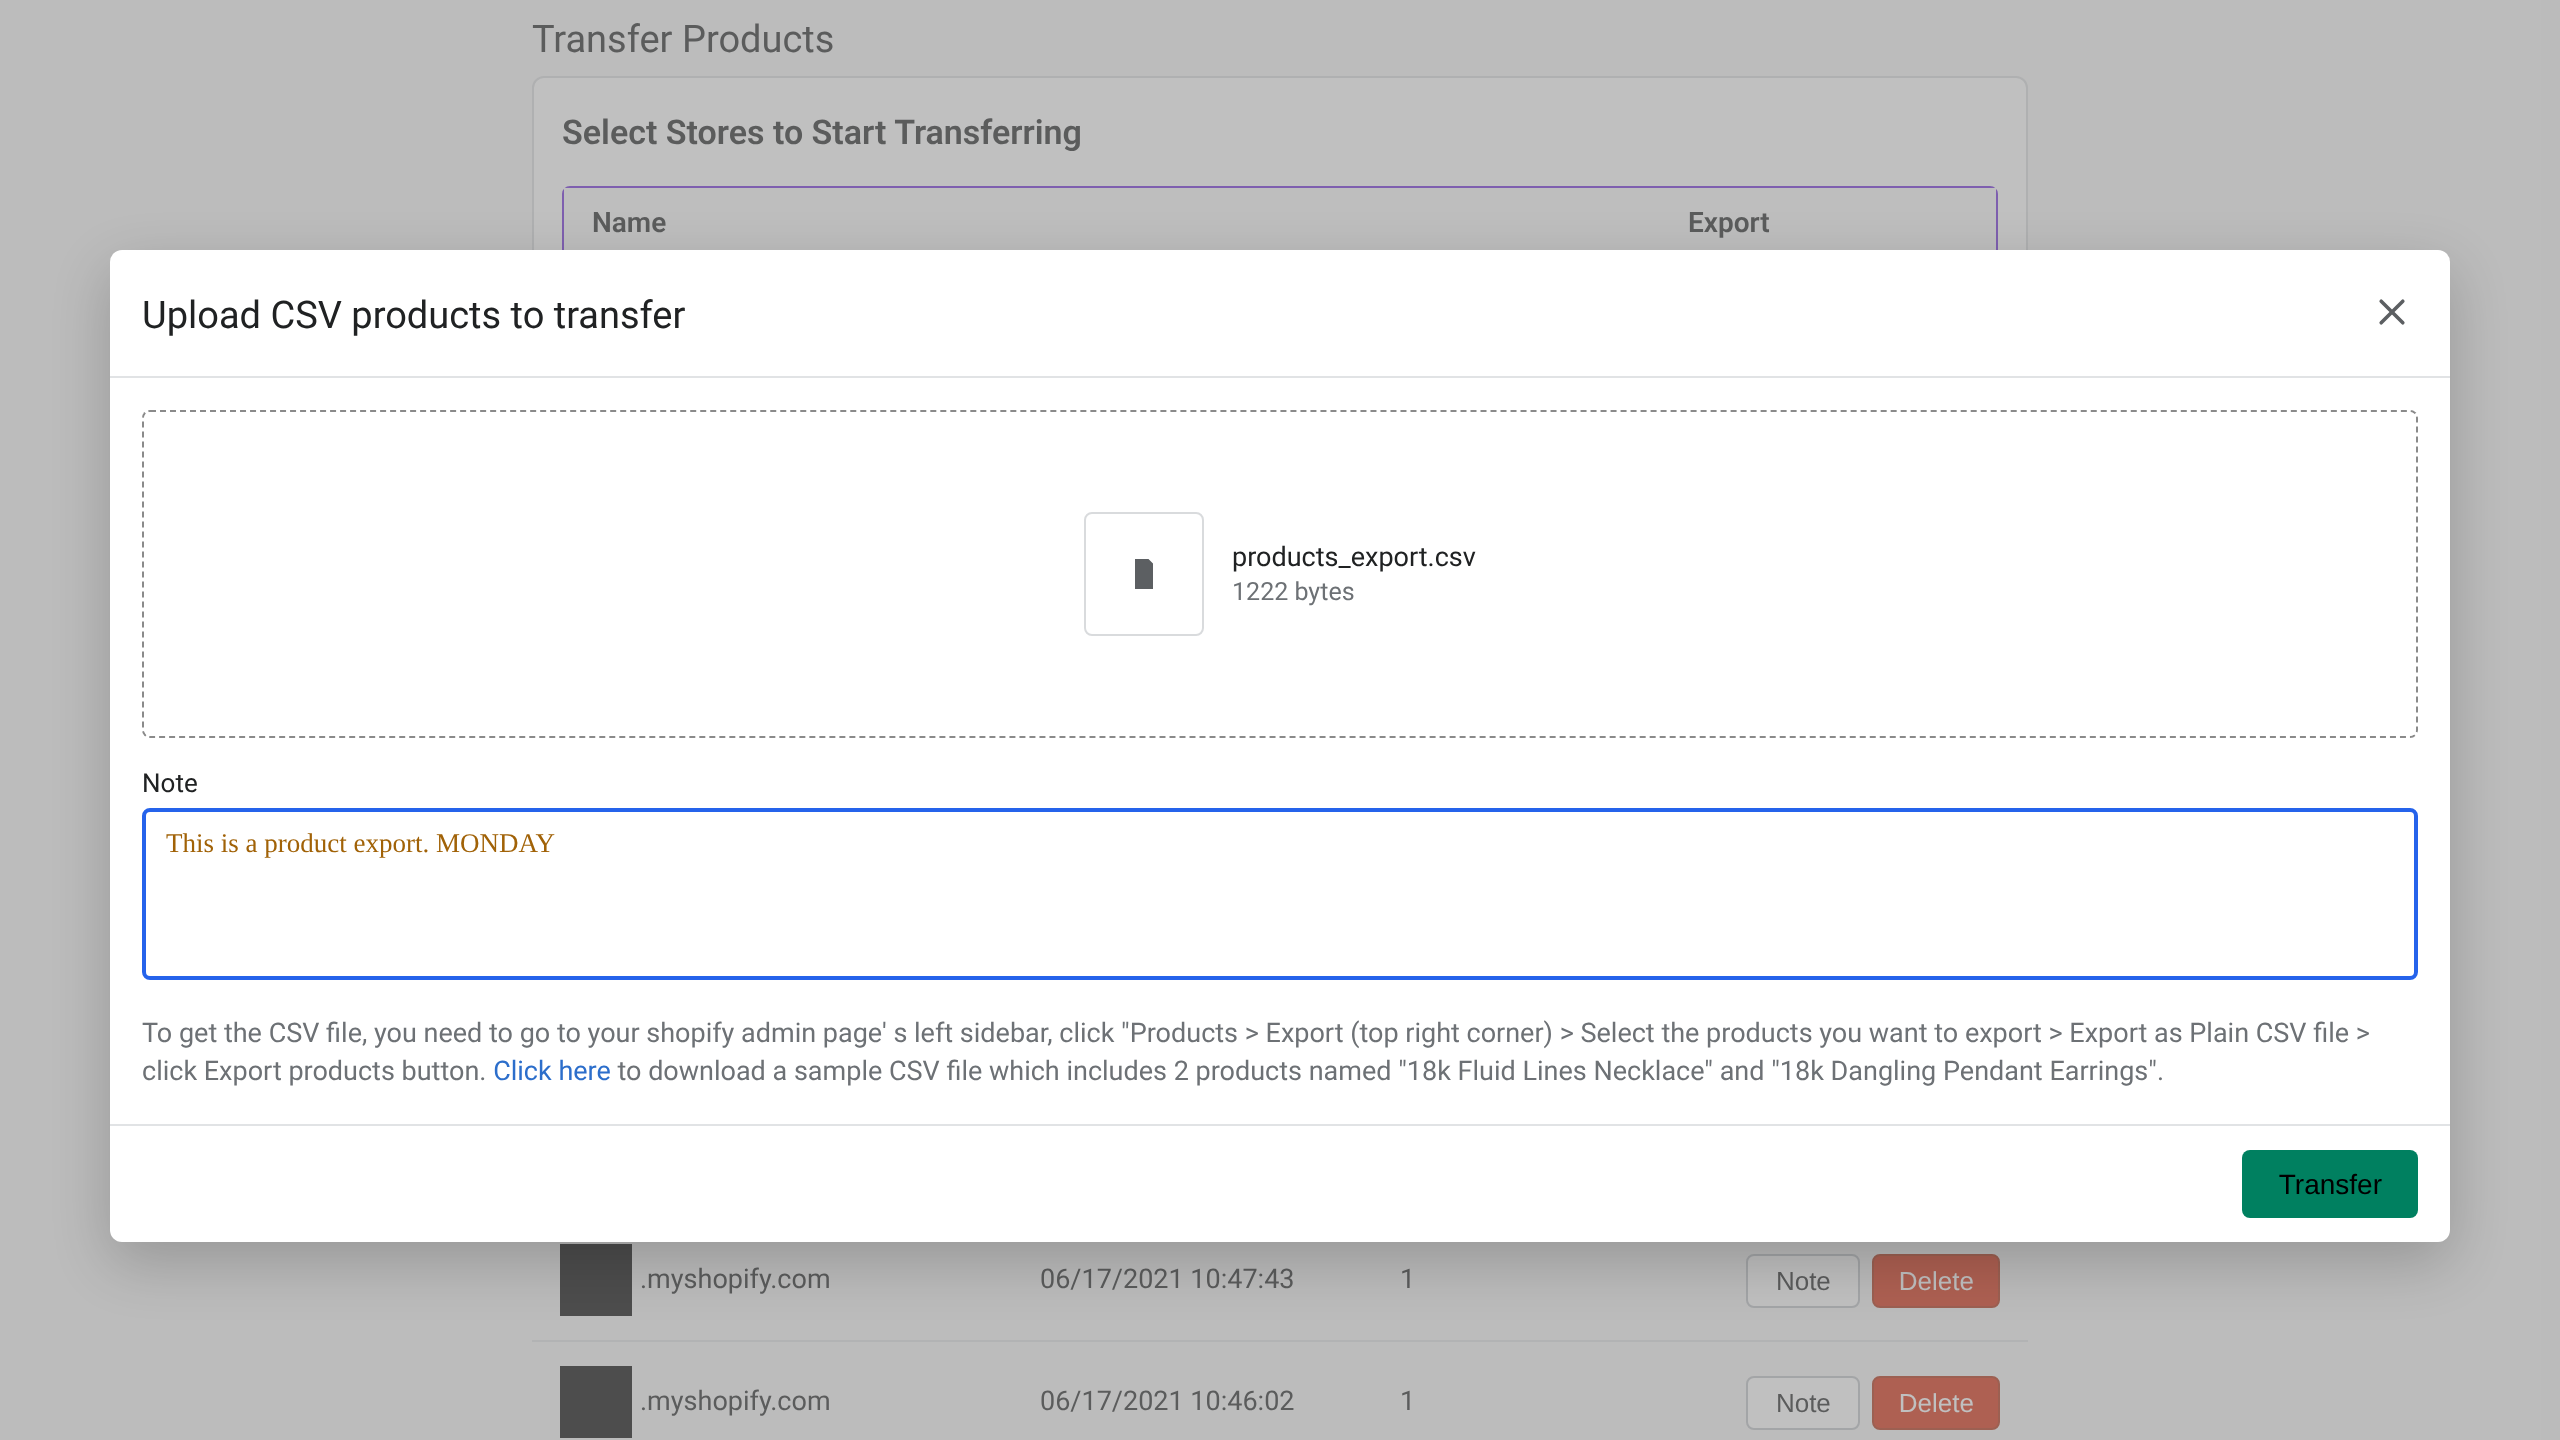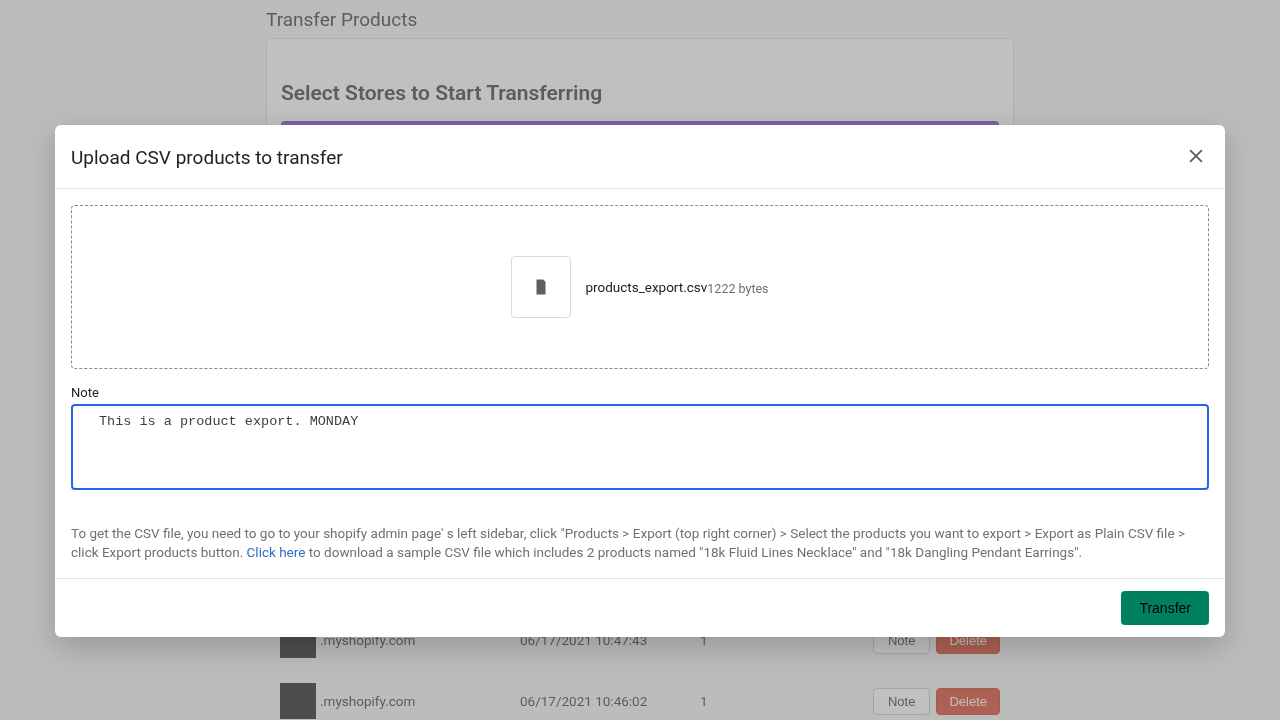--- a/index.html
+++ b/index.html
@@ -25,29 +25,28 @@
   color: #202223;
   margin-bottom: 7px;
 }
 .card {
   background: #fff;
   border: 1px solid #d9dbdd;
   border-radius: 6px;
   padding: 18px 14px;
 }
 .section-title {
-  font-size: 21px;
+  font-size: 17px;
   font-weight: 600;
   color: #202223;
   margin-bottom: 16px;
-  margin-top: 24px;
 }
 .table {
   width: 100%;
-  border: 6px solid #6d28d9;
+  border: 1px solid #6d28d9;
   border-radius: 4px;
 }
 .thead {
   display: flex;
   padding: 10px 14px;
   background: #fafbfb;
   font-weight: 600;
   font-size: 14px;
   color: #202223;
   border-bottom: 1px solid #e1e3e5;
@@ -140,46 +139,46 @@
   width: 60px;
   height: 62px;
   border: 1px solid #d9dbdd;
   border-radius: 4px;
   display: flex;
   align-items: center;
   justify-content: center;
   background: #fff;
 }
 .file-icon-box svg { width: 18px; height: 18px; fill: #5c5f62; }
-.file-meta { display:flex; flex-direction:row; }
+.file-meta { display:flex; flex-direction:column; }
 .file-name { font-size: 13.5px; color: #202223; }
 .file-size { font-size: 12.5px; color: #6d7175; margin-top:2px;}
 .note-label {
   font-size: 13px;
   color: #202223;
   margin-top: 16px;
   margin-bottom: 4px;
   display: block;
 }
 .note-input {
   width: 100%;
   height: 86px;
   border: 2px solid #2563eb;
   border-radius: 4px;
-  padding: 8px 26px;
+  padding: 8px 10px;
   font-size: 13.5px;
-  font-family: Liberation Mono, monospace;
-  color: #404040;
+  font-family: Liberation Serif, serif;
+  color: #a16207;
   resize: none;
   outline: none;
 }
 .help-text {
   font-size: 13.5px;
   color: #6d7175;
-  margin-top: 30px;
+  margin-top: 14px;
   line-height: 1.4;
 }
 .help-text a { color: #2c6ecb; text-decoration: none; }
 .modal-footer {
   border-top: 1px solid #e1e3e5;
   padding: 12px 16px;
   display: flex;
   justify-content: flex-end;
 }
 .btn-transfer {

